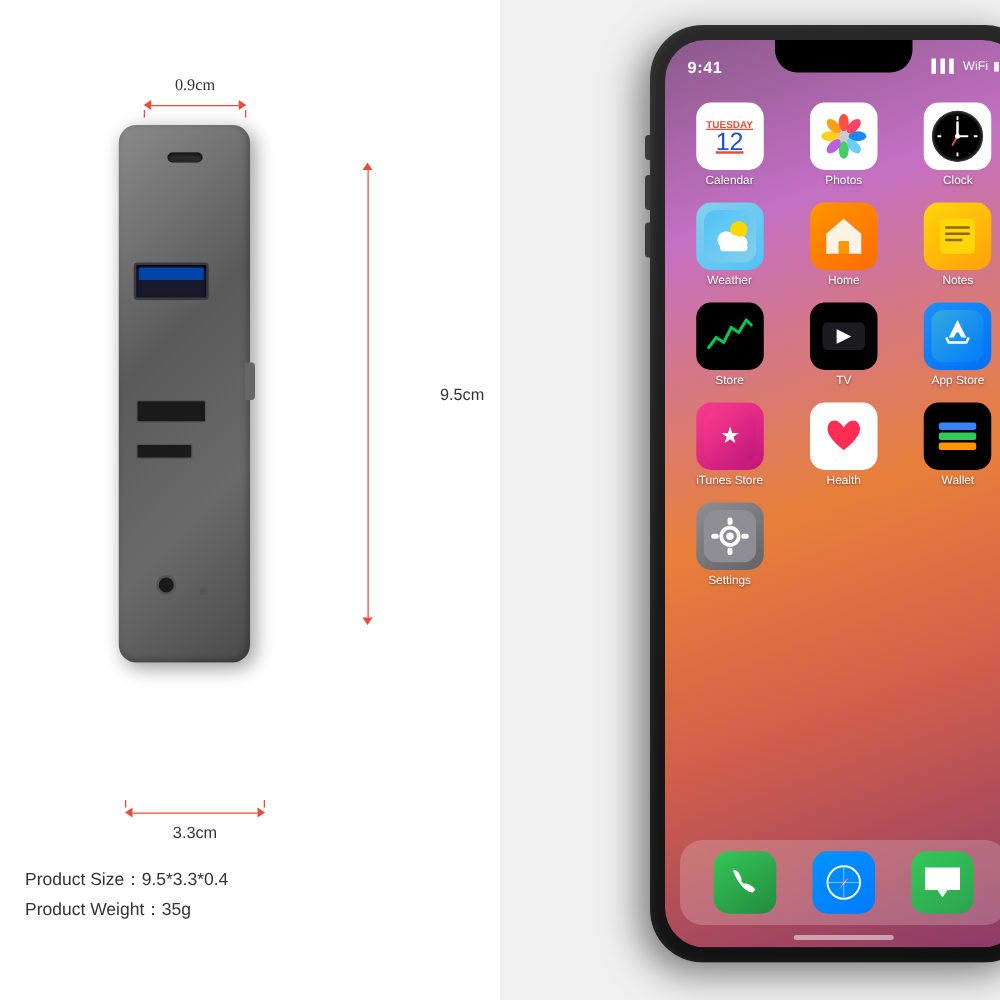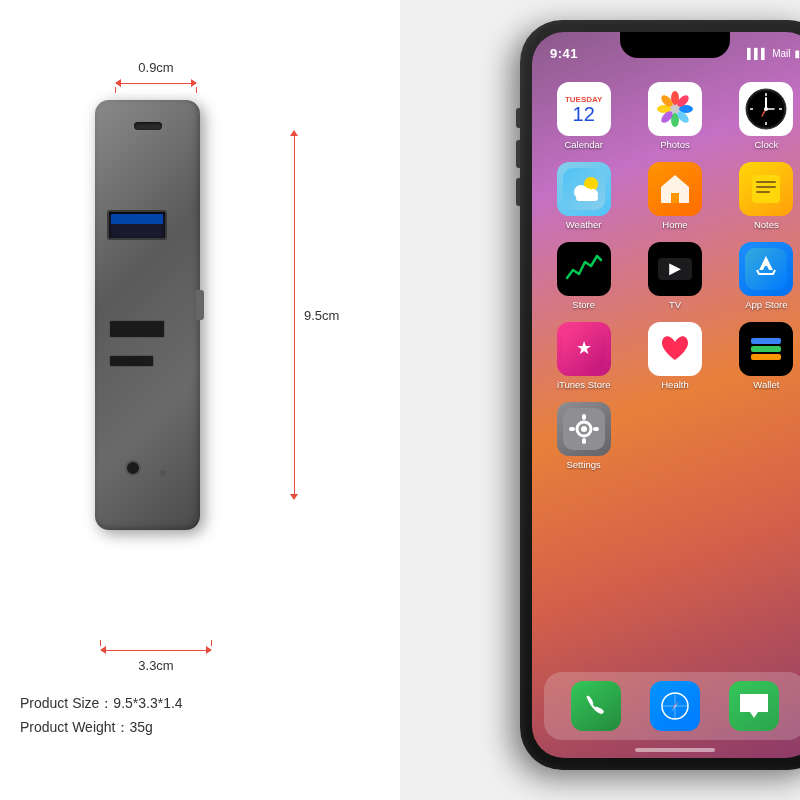--- a/index.html
+++ b/index.html
@@ -269,20 +269,21 @@
     .app-icon {
       width: 54px;
       height: 54px;
       border-radius: 12px;
       display: flex;
       align-items: center;
       justify-content: center;
       font-size: 22px;
       position: relative;
       overflow: hidden;
+      text-decoration: underline;
     }
 
     .app-label {
       font-size: 9.5px;
       color: #fff;
       text-shadow: 0 1px 2px rgba(0,0,0,0.6);
       text-align: center;
     }
 
     
@@ -361,39 +362,41 @@
       height: 30px;
       background: #666;
       border-radius: 0 3px 3px 0;
     }
 
     .top-arrow-container {
       position: absolute;
       top: 60px;
       left: 115px;
       width: 82px;
+      font-family: Liberation Serif, serif;
     }
     .top-arrow-line {
       display: flex;
       align-items: center;
     }
     .bot-arrow-container {
       position: absolute;
       bottom: 108px;
       left: 100px;
       width: 112px;
     }
 
     .right-arrow-container {
       position: absolute;
       top: 100px;
       left: 290px;
       display: flex;
       align-items: center;
       height: 430px;
+      gap: 48px;
     }
 
   </style>
 </head>
 <body>
 
 <div class="left-section">
 
   <div class="top-arrow-container">
     <div class="dim-label" style="text-align:center; font-size:13px; color:#333; margin-bottom:4px;">0.9cm</div>
@@ -437,42 +440,42 @@
     </div>
     <div class="top-arrow-line" style="display:flex;align-items:center;">
       <div style="width:0;height:0;border-top:4px solid transparent;border-bottom:4px solid transparent;border-right:6px solid #e74c3c;"></div>
       <div style="flex:1;height:1px;background:#e74c3c;"></div>
       <div style="width:0;height:0;border-top:4px solid transparent;border-bottom:4px solid transparent;border-left:6px solid #e74c3c;"></div>
     </div>
     <div class="dim-label" style="text-align:center; font-size:13px; color:#333; margin-top:4px;">3.3cm</div>
   </div>
 
   <div class="product-info">
-    <div class="product-line">Product Size：9.5*3.3*1.4</div>
+    <div class="product-line">Product Size：9.5*3.3*0.4</div>
     <div class="product-line">Product Weight：35g</div>
   </div>
 </div>
 
 <div class="right-section">
   <div class="iphone-frame">
 
     <div style="position:absolute;left:-4px;top:120px;width:4px;height:28px;background:#3a3a3a;border-radius:3px 0 0 3px;"></div>
     <div style="position:absolute;left:-4px;top:158px;width:4px;height:28px;background:#3a3a3a;border-radius:3px 0 0 3px;"></div>
     <div style="position:absolute;left:-4px;top:88px;width:4px;height:20px;background:#3a3a3a;border-radius:3px 0 0 3px;"></div>
 
     <div class="iphone-screen">
       <div class="screen-wallpaper">
 
         <div class="iphone-notch"></div>
 
         <div class="status-bar">
           <span class="status-time">9:41</span>
           <div class="status-icons">
             <span class="status-icon-item">▌▌▌</span>
-            <span class="status-icon-item">Mail</span>
+            <span class="status-icon-item">WiFi</span>
             <span class="status-icon-item">▮</span>
           </div>
         </div>
 
         <div class="app-grid">
 
 
           <div class="app-item">
             <div class="app-icon icon-calendar">
               <div class="calendar-inner">

